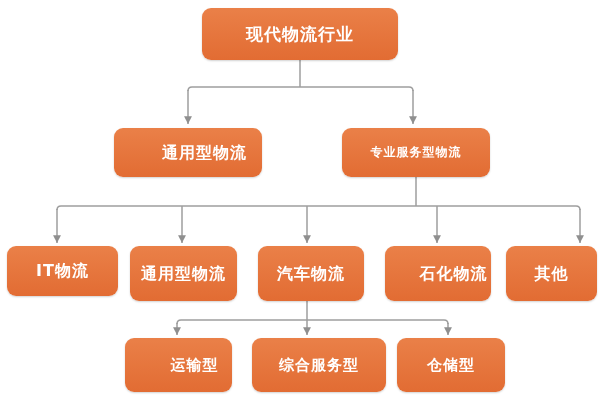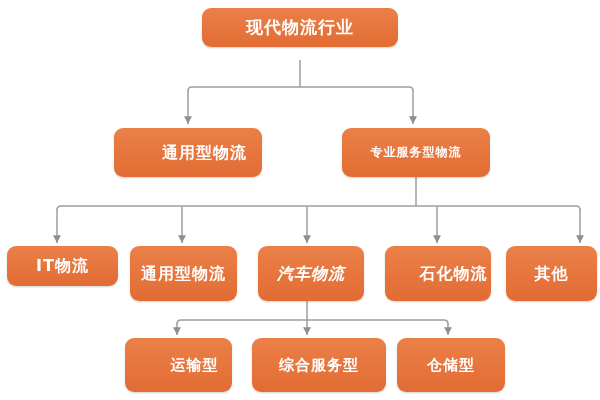--- a/index.html
+++ b/index.html
@@ -18,28 +18,28 @@
     color:#ffffff;
     font-weight:bold;
     border-radius:9px;
     box-shadow:0 1px 2px rgba(0,0,0,0.18);
     letter-spacing:1px;
     text-align:center;
     line-height:1.1;
     box-sizing:border-box;
   }
   
-  .n-root{left:202px;top:8px;width:196px;height:39px;font-size:17px;}
+  .n-root{left:202px;top:8px;width:196px;height:52px;font-size:17px;}
   
   .n-l2a{left:114px;top:128px;width:148px;height:49px;font-size:16px;}
   .n-l2b{left:342px;top:128px;width:148px;height:49px;font-size:12px;}
   
-  .n-l3a{left:7px;  top:246px;width:111px;height:40px;font-size:16px;}
+  .n-l3a{left:7px;  top:246px;width:111px;height:50px;font-size:16px;}
   .n-l3b{left:130px;top:246px;width:107px;height:55px;font-size:16px;}
-  .n-l3c{left:258px;top:246px;width:106px;height:55px;font-size:16px;font-style:italic;}
+  .n-l3c{left:258px;top:246px;width:106px;height:55px;font-size:16px;}
   .n-l3d{left:385px;top:246px;width:106px;height:55px;font-size:16px;padding-left:31px;}
   .n-l3e{left:506px;top:246px;width:91px; height:55px;font-size:16px;}
   
   .n-l4a{left:125px;top:338px;width:107px;height:54px;font-size:15px;padding-left:32px;}
   .n-l4b{left:252px;top:338px;width:134px;height:54px;font-size:15px;}
   .n-l4c{left:397px;top:338px;width:108px;height:54px;font-size:15px;}
 </style>
 </head>
 <body>
 

